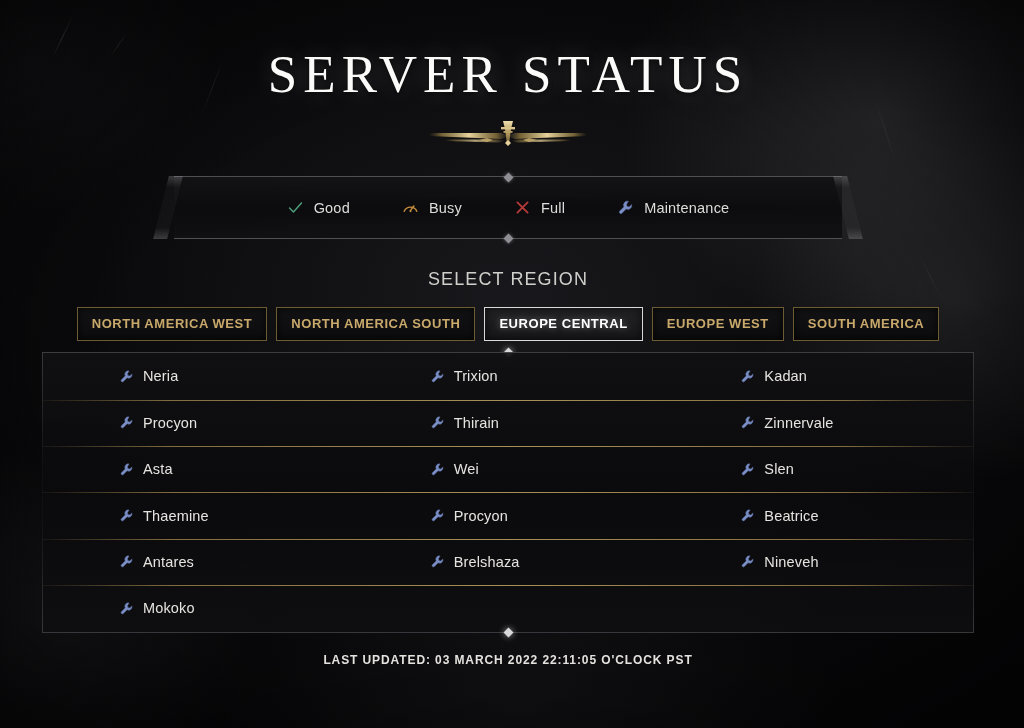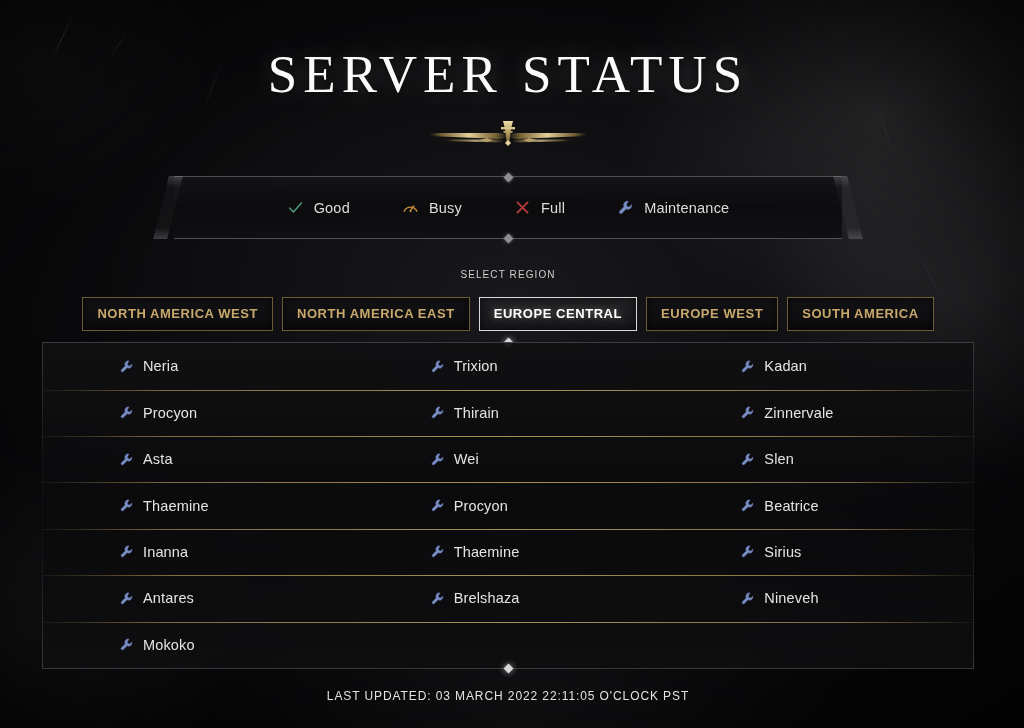--- a/index.html
+++ b/index.html
@@ -127,21 +127,21 @@
     font-size: 14.5px;
     color: #ddddda;
     letter-spacing: 0.2px;
   }
   .legend-item .ic { width: 17px; height: 17px; display: block; }
 
   
   .select-region {
     text-align: center;
     margin-top: 30px;
-    font-size: 10px;
+    font-size: 18px;
     letter-spacing: 1.1px;
     color: #cfcfcb;
   }
 
   
   .tabs {
     margin-top: 17px;
     display: flex;
     justify-content: center;
     gap: 9px;
@@ -218,21 +218,21 @@
     letter-spacing: 0.15px;
   }
   .srv-cell.empty { visibility: hidden; }
   .srv-cell .ic { width: 15px; height: 15px; flex: none; }
 
   
   .footer {
     margin-top: 20px;
     text-align: center;
     font-size: 12px;
-    font-weight: 400;
+    font-weight: 700;
     letter-spacing: 0.9px;
     color: #e4e2de;
   }
 </style>
 </head>
 <body>
 
 <div id="bg">
   <div class="scratch" style="left:62px;  top:14px;  width:1px; height:46px; transform:rotate(26deg);  opacity:.45;"></div>
   <div class="scratch" style="left:118px; top:30px;  width:1px; height:30px; transform:rotate(34deg);  opacity:.35;"></div>
@@ -317,21 +317,21 @@
         </div>
 
       </div>
     </div>
   </div>
 
   <div class="select-region">SELECT REGION</div>
 
   <div class="tabs">
     <div class="tab">NORTH AMERICA WEST</div>
-    <div class="tab">NORTH AMERICA EAST</div>
+    <div class="tab">NORTH AMERICA SOUTH</div>
     <div class="tab active">EUROPE CENTRAL</div>
     <div class="tab">EUROPE WEST</div>
     <div class="tab">SOUTH AMERICA</div>
   </div>
 
   <div class="server-outer">
     <div class="diamond d-top"></div>
     <div class="server-panel" id="server-panel">
         <div class="srv-row">
           <div class="srv-cell">
@@ -411,40 +411,20 @@
               <path d="M13.4 2.6 a4.6 4.6 0 0 0 -5.2 6.6 L3.2 14.2 a1.7 1.7 0 0 0 0 2.4 l0.2 0.2 a1.7 1.7 0 0 0 2.4 0 l5 -5 a4.6 4.6 0 0 0 6.4 -5.3 l-2.8 2.8 l-2.6 -0.5 l-0.5 -2.6 z" fill="#7b8fc4" stroke="#55679b" stroke-width="0.7" stroke-linejoin="round"></path>
             </svg>
             <span>Beatrice</span>
           </div>
         </div>
         <div class="srv-row">
           <div class="srv-cell">
             <svg class="ic" viewBox="0 0 20 20">
               <path d="M13.4 2.6 a4.6 4.6 0 0 0 -5.2 6.6 L3.2 14.2 a1.7 1.7 0 0 0 0 2.4 l0.2 0.2 a1.7 1.7 0 0 0 2.4 0 l5 -5 a4.6 4.6 0 0 0 6.4 -5.3 l-2.8 2.8 l-2.6 -0.5 l-0.5 -2.6 z" fill="#7b8fc4" stroke="#55679b" stroke-width="0.7" stroke-linejoin="round"></path>
             </svg>
-            <span>Inanna</span>
-          </div>
-          <div class="srv-cell">
-            <svg class="ic" viewBox="0 0 20 20">
-              <path d="M13.4 2.6 a4.6 4.6 0 0 0 -5.2 6.6 L3.2 14.2 a1.7 1.7 0 0 0 0 2.4 l0.2 0.2 a1.7 1.7 0 0 0 2.4 0 l5 -5 a4.6 4.6 0 0 0 6.4 -5.3 l-2.8 2.8 l-2.6 -0.5 l-0.5 -2.6 z" fill="#7b8fc4" stroke="#55679b" stroke-width="0.7" stroke-linejoin="round"></path>
-            </svg>
-            <span>Thaemine</span>
-          </div>
-          <div class="srv-cell">
-            <svg class="ic" viewBox="0 0 20 20">
-              <path d="M13.4 2.6 a4.6 4.6 0 0 0 -5.2 6.6 L3.2 14.2 a1.7 1.7 0 0 0 0 2.4 l0.2 0.2 a1.7 1.7 0 0 0 2.4 0 l5 -5 a4.6 4.6 0 0 0 6.4 -5.3 l-2.8 2.8 l-2.6 -0.5 l-0.5 -2.6 z" fill="#7b8fc4" stroke="#55679b" stroke-width="0.7" stroke-linejoin="round"></path>
-            </svg>
-            <span>Sirius</span>
-          </div>
-        </div>
-        <div class="srv-row">
-          <div class="srv-cell">
-            <svg class="ic" viewBox="0 0 20 20">
-              <path d="M13.4 2.6 a4.6 4.6 0 0 0 -5.2 6.6 L3.2 14.2 a1.7 1.7 0 0 0 0 2.4 l0.2 0.2 a1.7 1.7 0 0 0 2.4 0 l5 -5 a4.6 4.6 0 0 0 6.4 -5.3 l-2.8 2.8 l-2.6 -0.5 l-0.5 -2.6 z" fill="#7b8fc4" stroke="#55679b" stroke-width="0.7" stroke-linejoin="round"></path>
-            </svg>
             <span>Antares</span>
           </div>
           <div class="srv-cell">
             <svg class="ic" viewBox="0 0 20 20">
               <path d="M13.4 2.6 a4.6 4.6 0 0 0 -5.2 6.6 L3.2 14.2 a1.7 1.7 0 0 0 0 2.4 l0.2 0.2 a1.7 1.7 0 0 0 2.4 0 l5 -5 a4.6 4.6 0 0 0 6.4 -5.3 l-2.8 2.8 l-2.6 -0.5 l-0.5 -2.6 z" fill="#7b8fc4" stroke="#55679b" stroke-width="0.7" stroke-linejoin="round"></path>
             </svg>
             <span>Brelshaza</span>
           </div>
           <div class="srv-cell">
             <svg class="ic" viewBox="0 0 20 20">

